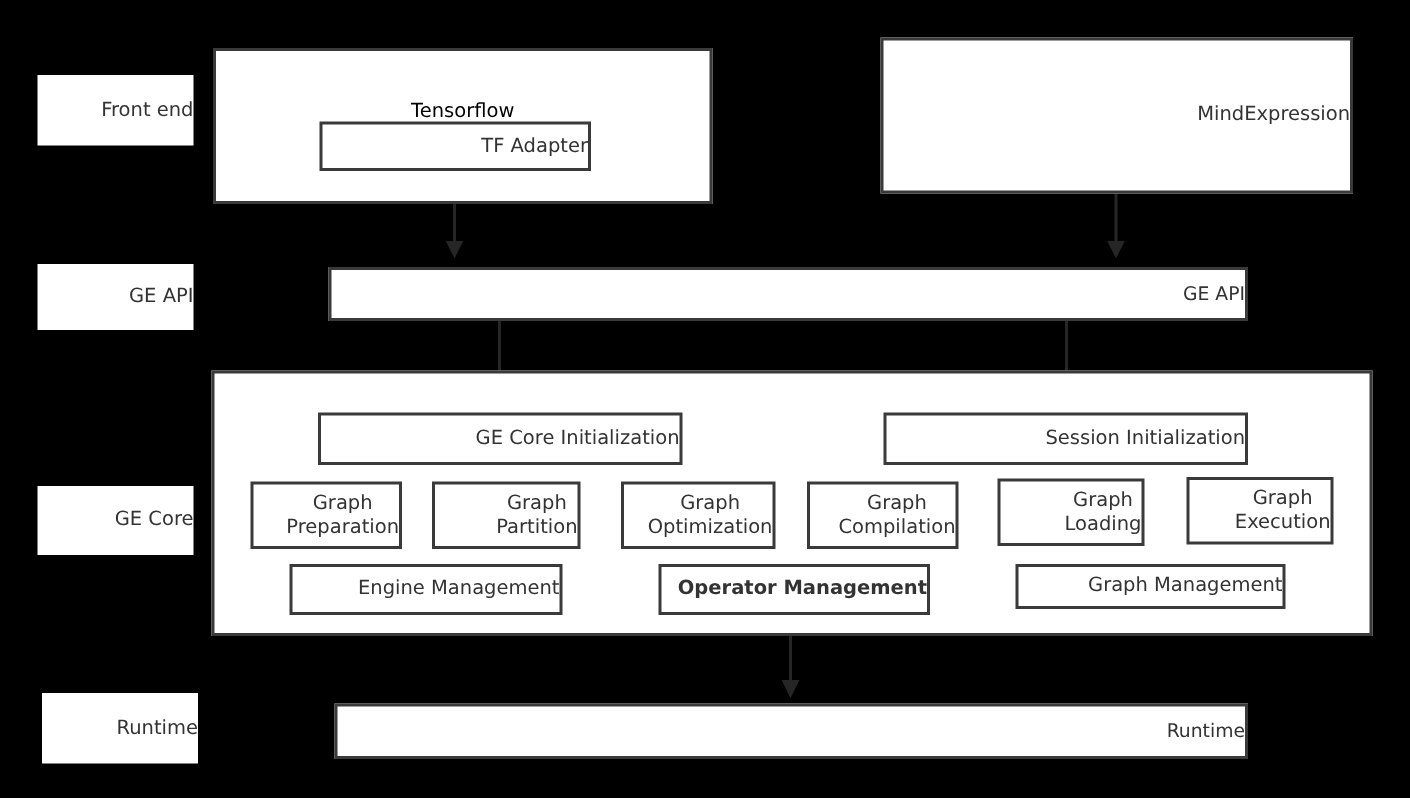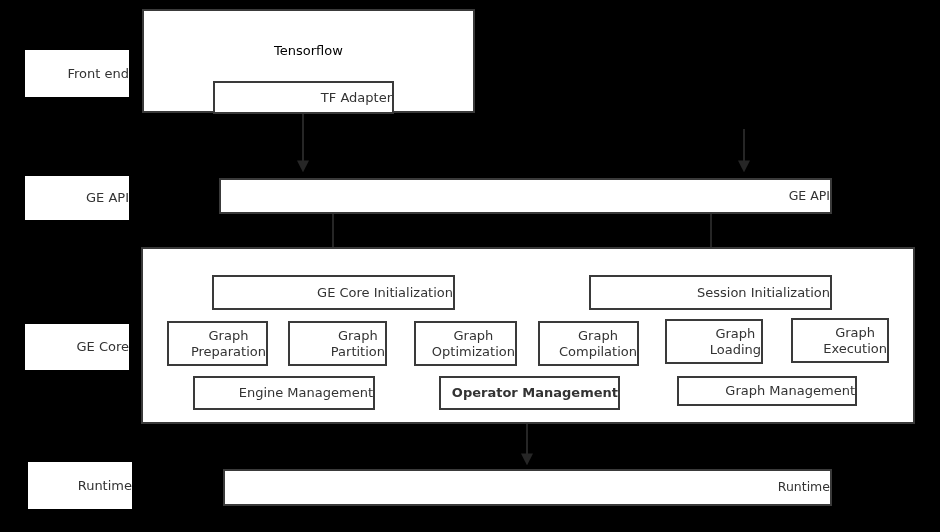--- a/index.html
+++ b/index.html
@@ -85,29 +85,32 @@
   <div class="box borderless lbl" style="left:25px; top:176px; width:104px; height:44px;">
     <span>GE API</span>
   </div>
   <div class="box borderless lbl" style="left:25px; top:324px; width:104px; height:46px;">
     <span>GE Core</span>
   </div>
   <div class="box borderless lbl" style="left:28px; top:462px; width:104px; height:47px;">
     <span>Runtime</span>
   </div>
 
-  <div class="panel" style="left:142px; top:9px; width:333px; height:104px;">
+  <div class="panel" style="left:142px; top:32px; width:333px; height:104px;">
     <div style="position:absolute; left:0; right:0; top:29px; text-align:center;">
       <span class="lbl">Tensorflow</span>
     </div>
   </div>
   <div class="box bordered lbl" style="left:213px; top:81px; width:181px; height:33px;">
     <span>TF Adapter</span>
   </div>
 
+  <div class="box bordered lbl" style="left:587px; top:25px; width:315px; height:104px;">
+    <span>MindExpression</span>
+  </div>
 
   <div class="box bordered lbl-sm" style="left:219px; top:178px; width:613px; height:36px;">
     <span>GE API</span>
   </div>
 
   <div class="panel" style="left:141px; top:247px; width:774px; height:177px;"></div>
 
   <div class="box bordered lbl" style="left:589px; top:275px; width:243px; height:35px;">
     <span>Session Initialization</span>
   </div>

